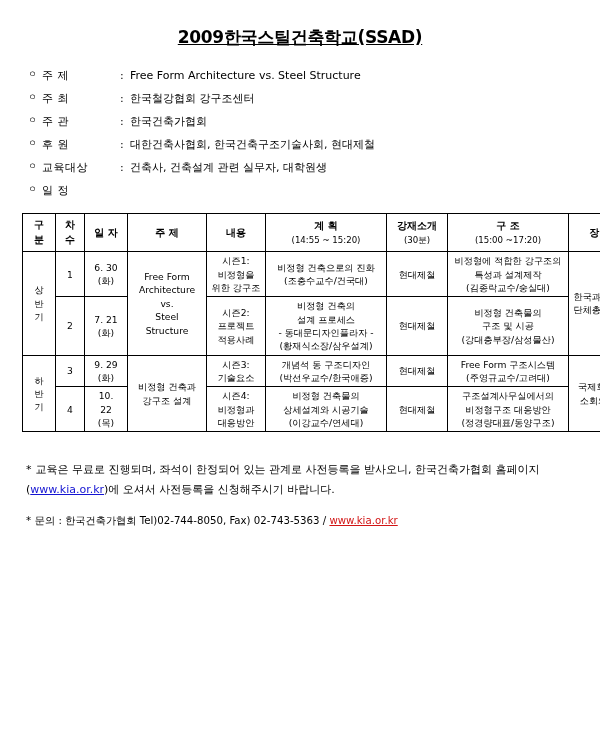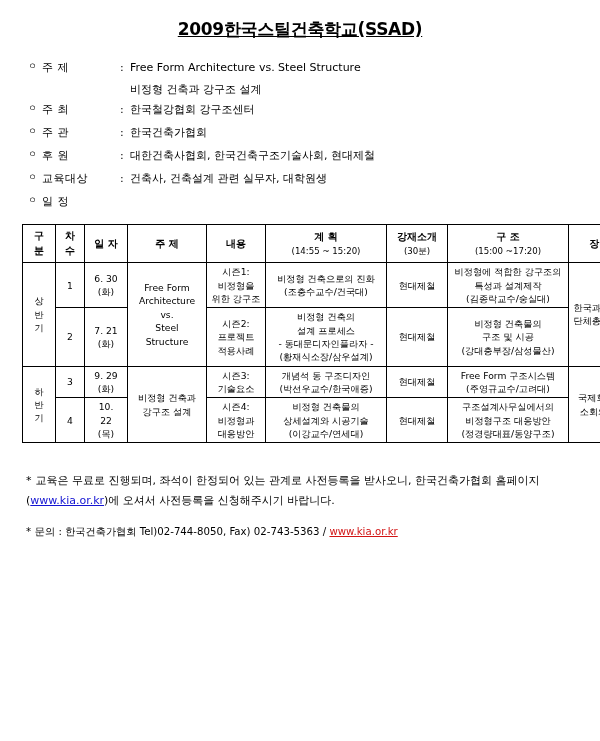--- a/index.html
+++ b/index.html
@@ -10,21 +10,21 @@
     width: 600px;
     height: 741px;
     background: #ffffff;
     font-family: "DejaVu Sans", "Liberation Sans", sans-serif;
     color: #000000;
     font-size: 10.5px;
     position: relative;
     overflow: hidden;
   }
   .page {
-    padding: 10px 22px 10px 22px;
+    padding: 18px 22px 10px 22px;
     box-sizing: border-box;
     width: 600px;
     height: 612px;
   }
   .doc-title {
     text-align: center;
     font-size: 17px;
     font-weight: bold;
     text-decoration: underline;
     margin: 8px 0 18px 0;
@@ -148,21 +148,20 @@
 
 
   <div class="info-list">
 
     <div class="info-row">
       <div class="bullet">ㅇ</div>
       <div class="info-label">주        제</div>
       <div class="info-colon">:</div>
       <div class="info-value">Free Form Architecture vs. Steel Structure</div>
     </div>
-    <div class="subline">비정형 건축과 강구조 설계</div>
 
     <div class="info-row">
       <div class="bullet">ㅇ</div>
       <div class="info-label">주        최</div>
       <div class="info-colon">:</div>
       <div class="info-value">한국철강협회 강구조센터</div>
     </div>
 
     <div class="info-row">
       <div class="bullet">ㅇ</div>

